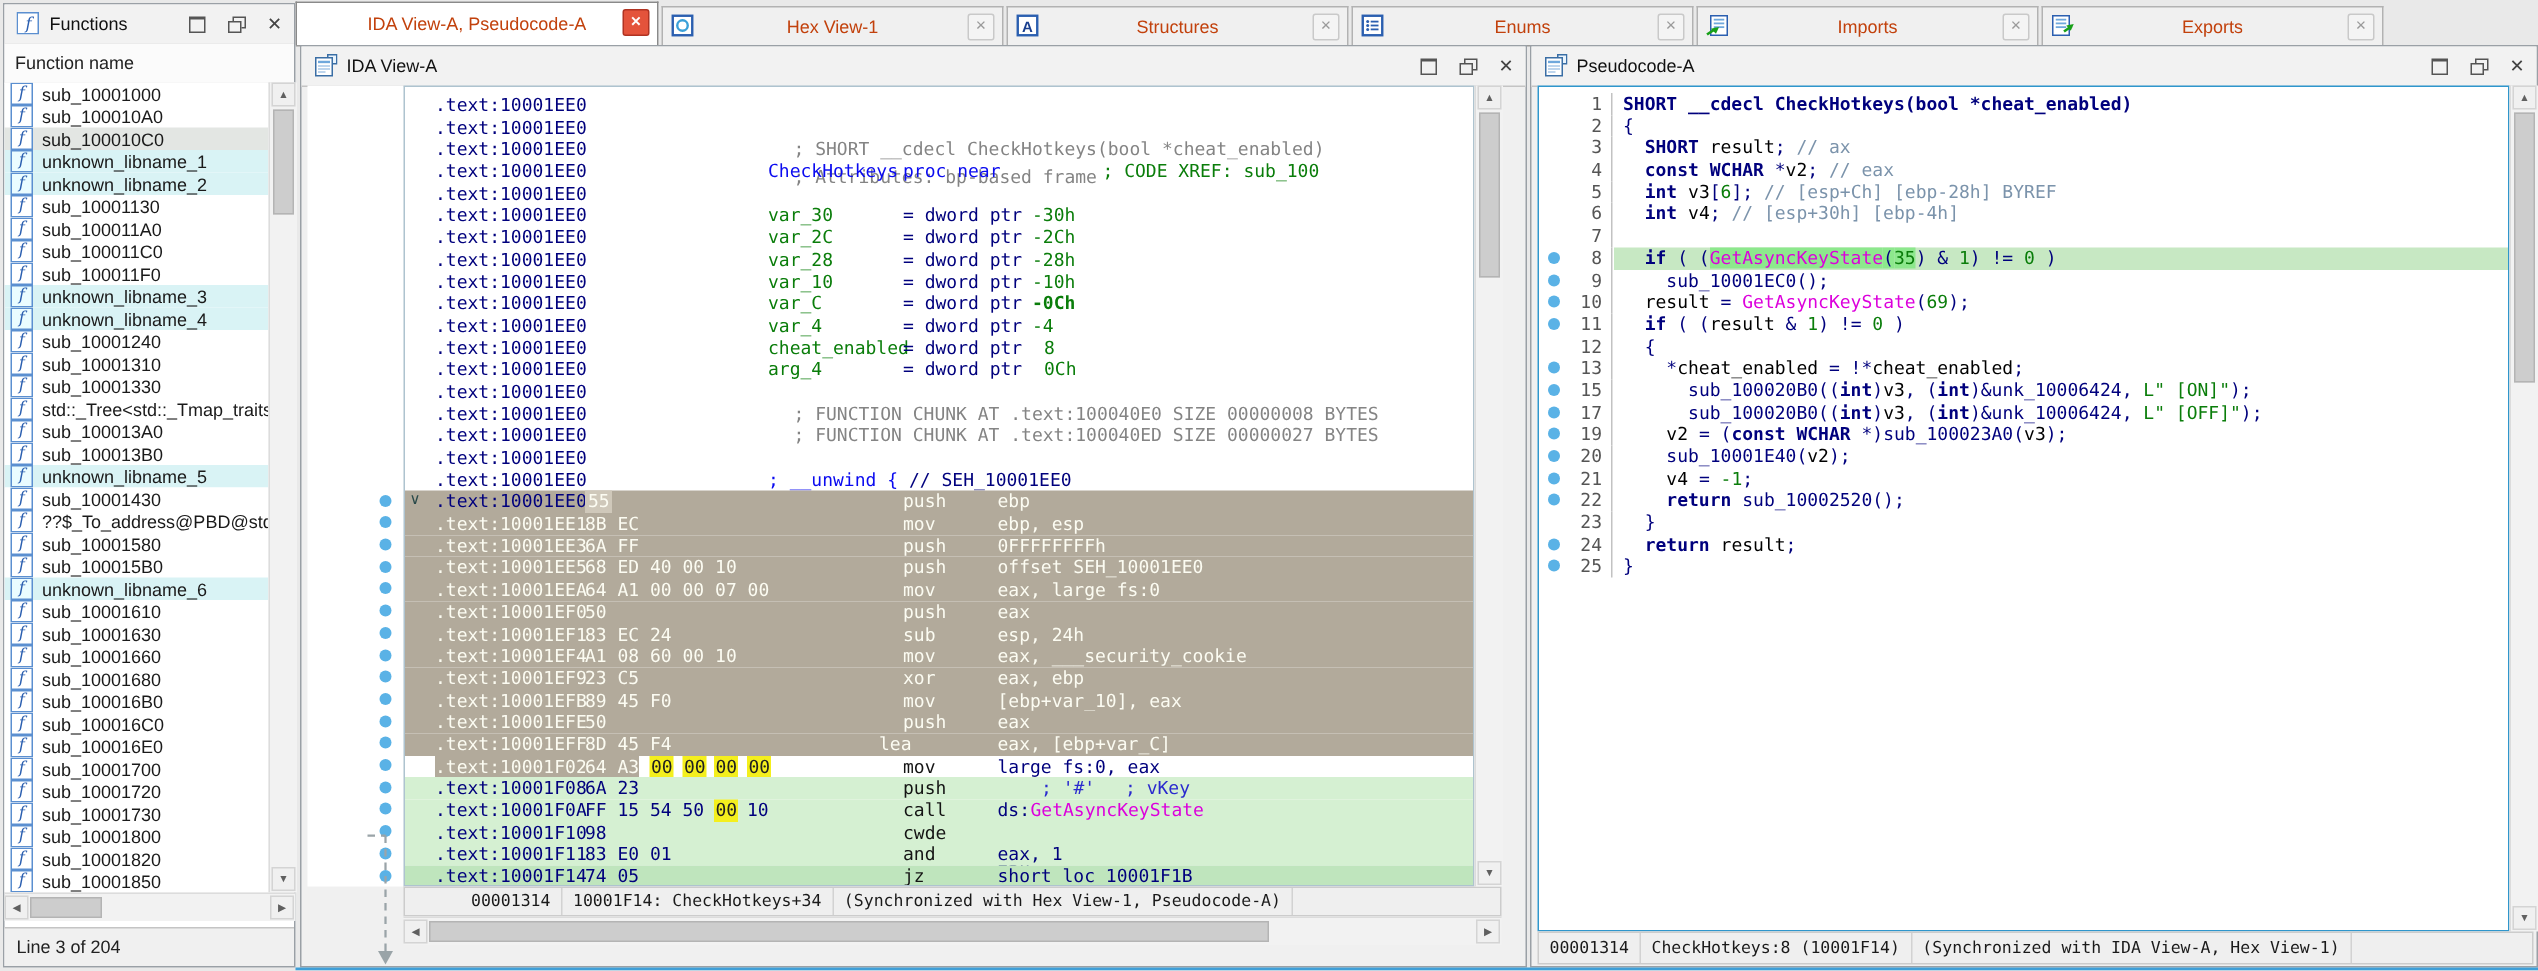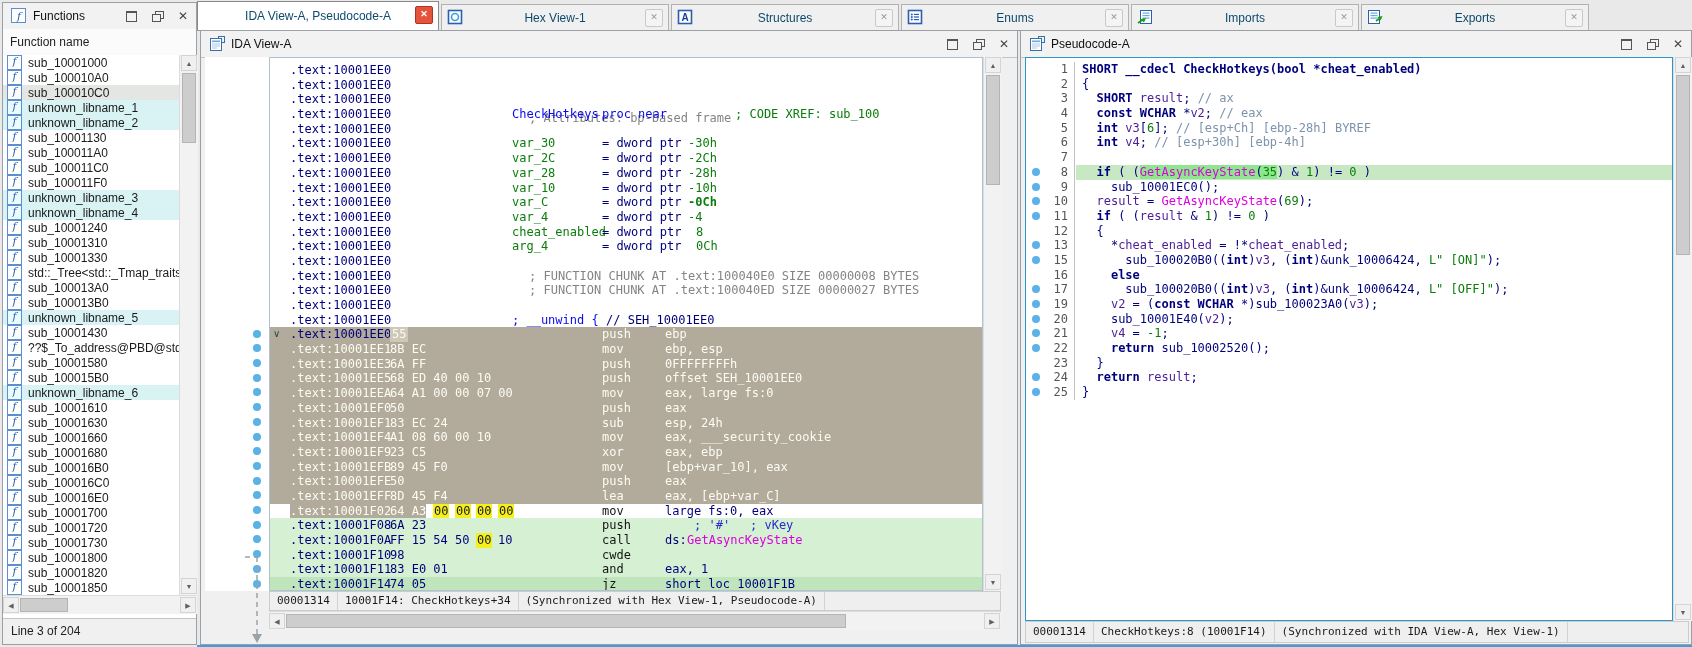--- a/index.html
+++ b/index.html
@@ -1,21 +1,21 @@
 <!DOCTYPE html>
 <html><head>
 <meta charset="utf-8">
 <style>
   html,body{margin:0;padding:0;}
   body{width:1692px;height:647px;position:relative;background:#e9e9e9;font-family:"Liberation Sans",sans-serif;font-size:12px;color:#1a1a1a;overflow:hidden;}
   
   #tabbar{position:absolute;left:197px;top:0;right:0;height:30px;border-bottom:1px solid #9a9a9a;background:#e9e9e9;display:flex;align-items:flex-end;}
   .tab{position:relative;height:25px;width:226px;background:#f0f0f0;border:1px solid #b2b2b2;border-bottom:none;margin-right:2px;display:flex;align-items:center;justify-content:center;}
   .tab.active{height:28px;width:240px;background:#ffffff;border-color:#8a8a8a;z-index:3;}
-  .tablabel{font-size:12px;color:#0c4a6e;white-space:nowrap;overflow:hidden;}
+  .tablabel{font-size:12px;color:#c2410c;white-space:nowrap;overflow:hidden;}
   .tabicon{position:absolute;left:5px;top:4px;width:16px;height:16px;}
   .tabclose{position:absolute;right:5px;top:4px;width:16px;height:16px;border:1px solid #c9c9c9;background:#f4f4f4;color:#9a9a9a;font-size:9px;line-height:14px;text-align:center;border-radius:2px;}
   .tabclose.red{background:#e4533b;border-color:#b03322;color:#fff;font-weight:bold;}
   
   .panel{position:absolute;background:#f0f0f0;border:1px solid #9aa0a6;box-sizing:border-box;}
   .ptitle{position:absolute;left:0;right:0;top:0;height:26px;background:#f2f2f2;border-bottom:1px solid #c4c4c4;display:flex;align-items:center;}
   .ptitle .picon{width:16px;height:16px;margin:0 6px 0 8px;}
   .ptitle .plabel{font-size:12px;color:#111;}
   .wbtns{position:absolute;right:4px;top:4px;display:flex;gap:8px;}
   .wbtn{width:18px;height:18px;display:flex;align-items:center;justify-content:center;color:#444;}
@@ -52,37 +52,37 @@
   .bg-grn2{background:#bfe5bd;}
   .seg{position:absolute;top:0;font-family:"DejaVu Sans Mono",monospace;}
   .sA{color:#00007d;} .sC{color:#848484;} .sB{color:#0a0af0;} .sG{color:#0a7d0a;}
   .sK{color:#00007d;} .sM{color:#141414;} .sO{color:#00007d;} .sW{color:#fcfcf2;}
   .sBC{color:#2a2ace;} .sMG{color:#dc00dc;}
   .yl{background:#f4ef1d;color:#202020;padding:0 1px;}
   .chip{background:#cfc8ba;color:#fcfcf2;padding:0 2px;}
   .chip2{background:#b2aa9b;color:#fcfcf2;}
   .chev{position:absolute;left:3px;top:0;color:#2a4a4a;font-size:10px;}
   .mdot{position:absolute;left:48px;width:8px;height:8px;border-radius:50%;background:#5ab2e6;}
-  #istatus{position:absolute;left:68px;top:560px;width:732px;height:20px;background:#efefef;border:1px solid #cccccc;box-sizing:border-box;font-family:"DejaVu Sans Mono",monospace;font-size:11px;line-height:18px;white-space:nowrap;overflow:hidden;}
+  #istatus{position:absolute;left:68px;top:560px;width:732px;height:20px;background:#efefef;border:1px solid #cccccc;box-sizing:border-box;font-family:"DejaVu Sans Mono",monospace;font-size:11px;line-height:18px;white-space:nowrap;overflow:hidden;padding-left:37px;}
   .stseg{display:inline-block;padding:0 7px;border-right:1px solid #d2d2d2;height:100%;}
   #ihsb{left:68px;top:580px;width:732px;height:18px;}
   #ivsb{left:782px;top:26px;width:18px;height:534px;}
   #jumparrow{position:absolute;left:40px;top:522px;}
   
   #ppanel{left:1020px;top:30px;width:672px;height:615px;}
   #pcontent{position:absolute;left:4px;top:26px;width:648px;height:564px;background:#fff;border:1px solid #2f96cc;box-sizing:border-box;overflow:hidden;}
   .pwrap{position:relative;padding-top:4px;}
   .pline{position:relative;height:14.7px;font-size:12px;line-height:14.7px;}
   .pband{position:absolute;left:50px;right:0;top:0;bottom:0;background:#c7e8c3;}
   .pdot{position:absolute;left:6px;top:3px;width:8px;height:8px;border-radius:50%;background:#5ab2e6;}
   .pnum{position:absolute;left:12px;top:0;width:30px;text-align:right;color:#555;font-family:"DejaVu Sans Mono",monospace;}
   .psep{position:absolute;left:48px;top:0;bottom:0;border-left:1px solid #c2c2c2;}
   .pcode{position:absolute;left:56px;top:0;white-space:pre;font-family:"DejaVu Sans Mono",monospace;}
   .pcode span{font-family:"DejaVu Sans Mono",monospace;}
-  .p{color:#00007d;} .k{color:#00007d;font-weight:bold;} .v{color:#4c1d95;} .c{color:#7b93ab;}
+  .p{color:#00007d;} .k{color:#00007d;font-weight:bold;} .v{color:#000000;} .c{color:#7b93ab;}
   .n2{color:#0a7d0a;} .s2{color:#0a7d0a;} .f{color:#00007d;} .m{color:#dc00dc;}
   .hl{background:#8de88d;}
   #pstatus{position:absolute;left:4px;top:590px;width:664px;height:22px;background:#efefef;border:1px solid #cccccc;box-sizing:border-box;font-family:"DejaVu Sans Mono",monospace;font-size:11px;line-height:20px;white-space:nowrap;overflow:hidden;}
   #pvsb{left:652px;top:26px;width:18px;height:564px;}
   #bluestrip{position:absolute;left:197px;right:0;bottom:0;height:2px;background:#3f9fd8;}
 </style>
 </head>
 <body>
 
 <div id="tabbar">
@@ -364,21 +364,21 @@
       <span class="mdot" style="top: 463.7px;"></span>
       <span class="mdot" style="top: 478.4px;"></span>
       <span class="mdot" style="top: 493.1px;"></span>
       <span class="mdot" style="top: 507.8px;"></span>
       <span class="mdot" style="top: 522.5px;"></span>
     </div>
   <div id="icontent">
       <div class="dwrap" id="dwrap">
         <div class="dline"><span class="seg sA" style="left: 20px;">.text:10001EE0</span><span class="seg sC" style="left: 259px; margin-top: 48px;">; Attributes: bp-based frame</span></div>
         <div class="dline"><span class="seg sA" style="left: 20px;">.text:10001EE0</span></div>
-        <div class="dline"><span class="seg sA" style="left: 20px;">.text:10001EE0</span></div>
+        <div class="dline"><span class="seg sA" style="left: 20px;">.text:10001EE0</span><span class="seg sC" style="left: 259px;">; SHORT __cdecl CheckHotkeys(bool *cheat_enabled)</span></div>
         <div class="dline"><span class="seg sA" style="left: 20px;">.text:10001EE0</span><span class="seg sB" style="left: 242px;">CheckHotkeys</span><span class="seg sB" style="left: 332px;">proc near</span><span class="seg sG" style="left: 465px;">; CODE XREF: sub_100</span></div>
         <div class="dline"><span class="seg sA" style="left: 20px;">.text:10001EE0</span></div>
         <div class="dline"><span class="seg sA" style="left: 20px;">.text:10001EE0</span><span class="seg sG" style="left: 242px;">var_30</span><span class="seg sK" style="left: 332px;">= dword ptr </span><span class="seg sG" style="left: 418px;">-30h</span></div>
         <div class="dline"><span class="seg sA" style="left: 20px;">.text:10001EE0</span><span class="seg sG" style="left: 242px;">var_2C</span><span class="seg sK" style="left: 332px;">= dword ptr </span><span class="seg sG" style="left: 418px;">-2Ch</span></div>
         <div class="dline"><span class="seg sA" style="left: 20px;">.text:10001EE0</span><span class="seg sG" style="left: 242px;">var_28</span><span class="seg sK" style="left: 332px;">= dword ptr </span><span class="seg sG" style="left: 418px;">-28h</span></div>
         <div class="dline"><span class="seg sA" style="left: 20px;">.text:10001EE0</span><span class="seg sG" style="left: 242px;">var_10</span><span class="seg sK" style="left: 332px;">= dword ptr </span><span class="seg sG" style="left: 418px;">-10h</span></div>
         <div class="dline"><span class="seg sA" style="left: 20px;">.text:10001EE0</span><span class="seg sG" style="left: 242px;">var_C</span><span class="seg sK" style="left: 332px;">= dword ptr </span><span class="seg sG" style="left: 418px; font-weight: bold;">-0Ch</span></div>
         <div class="dline"><span class="seg sA" style="left: 20px;">.text:10001EE0</span><span class="seg sG" style="left: 242px;">var_4</span><span class="seg sK" style="left: 332px;">= dword ptr </span><span class="seg sG" style="left: 418px;">-4</span></div>
         <div class="dline"><span class="seg sA" style="left: 20px;">.text:10001EE0</span><span class="seg sG" style="left: 242px;">cheat_enabled</span><span class="seg sK" style="left: 332px;">= dword ptr  </span><span class="seg sG" style="left: 426px;">8</span></div>
         <div class="dline"><span class="seg sA" style="left: 20px;">.text:10001EE0</span><span class="seg sG" style="left: 242px;">arg_4</span><span class="seg sK" style="left: 332px;">= dword ptr  </span><span class="seg sG" style="left: 426px;">0Ch</span></div>
@@ -391,21 +391,21 @@
         <div class="dline"><div class="dband bg-sel"></div><span class="seg sW" style="left: 20px;">.text:10001EE1</span><span class="seg sW" style="left: 120px;">8B EC</span><span class="seg sW" style="left: 332px;">mov</span><span class="seg sW" style="left: 395px;">ebp, esp</span></div>
         <div class="dline"><div class="dband bg-sel"></div><span class="seg sW" style="left: 20px;">.text:10001EE3</span><span class="seg sW" style="left: 120px;">6A FF</span><span class="seg sW" style="left: 332px;">push</span><span class="seg sW" style="left: 395px;">0FFFFFFFFh</span></div>
         <div class="dline"><div class="dband bg-sel"></div><span class="seg sW" style="left: 20px;">.text:10001EE5</span><span class="seg sW" style="left: 120px;">68 ED 40 00 10</span><span class="seg sW" style="left: 332px;">push</span><span class="seg sW" style="left: 395px;">offset SEH_10001EE0</span></div>
         <div class="dline"><div class="dband bg-sel"></div><span class="seg sW" style="left: 20px;">.text:10001EEA</span><span class="seg sW" style="left: 120px;">64 A1 00 00 07 00</span><span class="seg sW" style="left: 332px;">mov</span><span class="seg sW" style="left: 395px;">eax, large fs:0</span></div>
         <div class="dline"><div class="dband bg-sel"></div><span class="seg sW" style="left: 20px;">.text:10001EF0</span><span class="seg sW" style="left: 120px;">50</span><span class="seg sW" style="left: 332px;">push</span><span class="seg sW" style="left: 395px;">eax</span></div>
         <div class="dline"><div class="dband bg-sel"></div><span class="seg sW" style="left: 20px;">.text:10001EF1</span><span class="seg sW" style="left: 120px;">83 EC 24</span><span class="seg sW" style="left: 332px;">sub</span><span class="seg sW" style="left: 395px;">esp, 24h</span></div>
         <div class="dline"><div class="dband bg-sel"></div><span class="seg sW" style="left: 20px;">.text:10001EF4</span><span class="seg sW" style="left: 120px;">A1 08 60 00 10</span><span class="seg sW" style="left: 332px;">mov</span><span class="seg sW" style="left: 395px;">eax, ___security_cookie</span></div>
         <div class="dline"><div class="dband bg-sel"></div><span class="seg sW" style="left: 20px;">.text:10001EF9</span><span class="seg sW" style="left: 120px;">23 C5</span><span class="seg sW" style="left: 332px;">xor</span><span class="seg sW" style="left: 395px;">eax, ebp</span></div>
         <div class="dline"><div class="dband bg-sel"></div><span class="seg sW" style="left: 20px;">.text:10001EFB</span><span class="seg sW" style="left: 120px;">89 45 F0</span><span class="seg sW" style="left: 332px;">mov</span><span class="seg sW" style="left: 395px;">[ebp+var_10], eax</span></div>
         <div class="dline"><div class="dband bg-sel"></div><span class="seg sW" style="left: 20px;">.text:10001EFE</span><span class="seg sW" style="left: 120px;">50</span><span class="seg sW" style="left: 332px;">push</span><span class="seg sW" style="left: 395px;">eax</span></div>
-        <div class="dline"><div class="dband bg-sel"></div><span class="seg sW" style="left: 20px;">.text:10001EFF</span><span class="seg sW" style="left: 120px;">8D 45 F4</span><span class="seg sW" style="left: 332px;">lea</span><span class="seg sW" style="left: 395px;">eax, [ebp+var_C]</span></div>
+        <div class="dline"><div class="dband bg-sel"></div><span class="seg sW" style="left: 20px;">.text:10001EFF</span><span class="seg sW" style="left: 120px;">8D 45 F4</span><span class="seg sW" style="left: 316px;">lea</span><span class="seg sW" style="left: 395px;">eax, [ebp+var_C]</span></div>
         <div class="dline"><span class="seg chip2" style="left: 20px;">.text:10001F02</span><span class="seg chip2" style="left: 120px;">64 A3</span><span class="seg yl" style="left: 163px;">00</span><span class="seg yl" style="left: 185px;">00</span><span class="seg yl" style="left: 206px;">00</span><span class="seg yl" style="left: 228px;">00</span><span class="seg sM" style="left: 332px;">mov</span><span class="seg sO" style="left: 395px;">large fs:0, eax</span></div>
         <div class="dline"><div class="dband bg-grn"></div><span class="seg sA" style="left: 20px;">.text:10001F08</span><span class="seg sO" style="left: 120px;">6A 23</span><span class="seg sM" style="left: 332px;">push</span><span class="seg sO" style="left: 395px; margin-top: 48px;">23h</span><span class="seg sBC" style="left: 424px;">; '#'</span><span class="seg sBC" style="left: 480px;">; vKey</span></div>
         <div class="dline"><div class="dband bg-grn"></div><span class="seg sA" style="left: 20px;">.text:10001F0A</span><span class="seg sO" style="left: 120px;">FF 15 54 50</span><span class="seg yl" style="left: 206px;">00</span><span class="seg sO" style="left: 228px;">10</span><span class="seg sM" style="left: 332px;">call</span><span class="seg sO" style="left: 395px;">ds:</span><span class="seg sMG" style="left: 417px;">GetAsyncKeyState</span></div>
         <div class="dline"><div class="dband bg-grn"></div><span class="seg sA" style="left: 20px;">.text:10001F10</span><span class="seg sO" style="left: 120px;">98</span><span class="seg sM" style="left: 332px;">cwde</span></div>
         <div class="dline"><div class="dband bg-grn"></div><span class="seg sA" style="left: 20px;">.text:10001F11</span><span class="seg sO" style="left: 120px;">83 E0 01</span><span class="seg sM" style="left: 332px;">and</span><span class="seg sO" style="left: 395px;">eax, 1</span></div>
         <div class="dline"><div class="dband bg-grn2"></div><span class="seg sA" style="left: 20px;">.text:10001F14</span><span class="seg sO" style="left: 120px;">74 05</span><span class="seg sM" style="left: 332px;">jz</span><span class="seg sO" style="left: 395px;">short loc_10001F1B</span></div>
       </div>
     </div>
   <svg id="jumparrow" width="26" height="96">
     <path d="M4 4 H16 M16 4 V82" stroke="#9aa4a8" stroke-width="1.5" fill="none" stroke-dasharray="5,4"></path>
@@ -520,25 +520,20 @@
           <span class="psep"></span>
           <span class="pcode"><span class="p">    *</span><span class="v">cheat_enabled</span><span class="p"> = !*</span><span class="v">cheat_enabled</span><span class="p">;</span></span>
         </div>
         <div class="pline">
           <span class="pdot"></span>
           <span class="pnum">15</span>
           <span class="psep"></span>
           <span class="pcode"><span class="p">      </span><span class="f">sub_100020B0</span><span class="p">((</span><span class="k">int</span><span class="p">)</span><span class="v">v3</span><span class="p">, (</span><span class="k">int</span><span class="p">)&amp;</span><span class="f">unk_10006424</span><span class="p">, </span><span class="s2">L" [ON]"</span><span class="p">);</span></span>
         </div>
         <div class="pline">
-          <span class="pnum">16</span>
-          <span class="psep"></span>
-          <span class="pcode"><span class="p">    </span><span class="k">else</span></span>
-        </div>
-        <div class="pline">
           <span class="pdot"></span>
           <span class="pnum">17</span>
           <span class="psep"></span>
           <span class="pcode"><span class="p">      </span><span class="f">sub_100020B0</span><span class="p">((</span><span class="k">int</span><span class="p">)</span><span class="v">v3</span><span class="p">, (</span><span class="k">int</span><span class="p">)&amp;</span><span class="f">unk_10006424</span><span class="p">, </span><span class="s2">L" [OFF]"</span><span class="p">);</span></span>
         </div>
         <div class="pline">
           <span class="pdot"></span>
           <span class="pnum">19</span>
           <span class="psep"></span>
           <span class="pcode"><span class="p">    </span><span class="v">v2</span><span class="p"> = (</span><span class="k">const WCHAR </span><span class="p">*)</span><span class="f">sub_100023A0</span><span class="p">(</span><span class="v">v3</span><span class="p">);</span></span>

